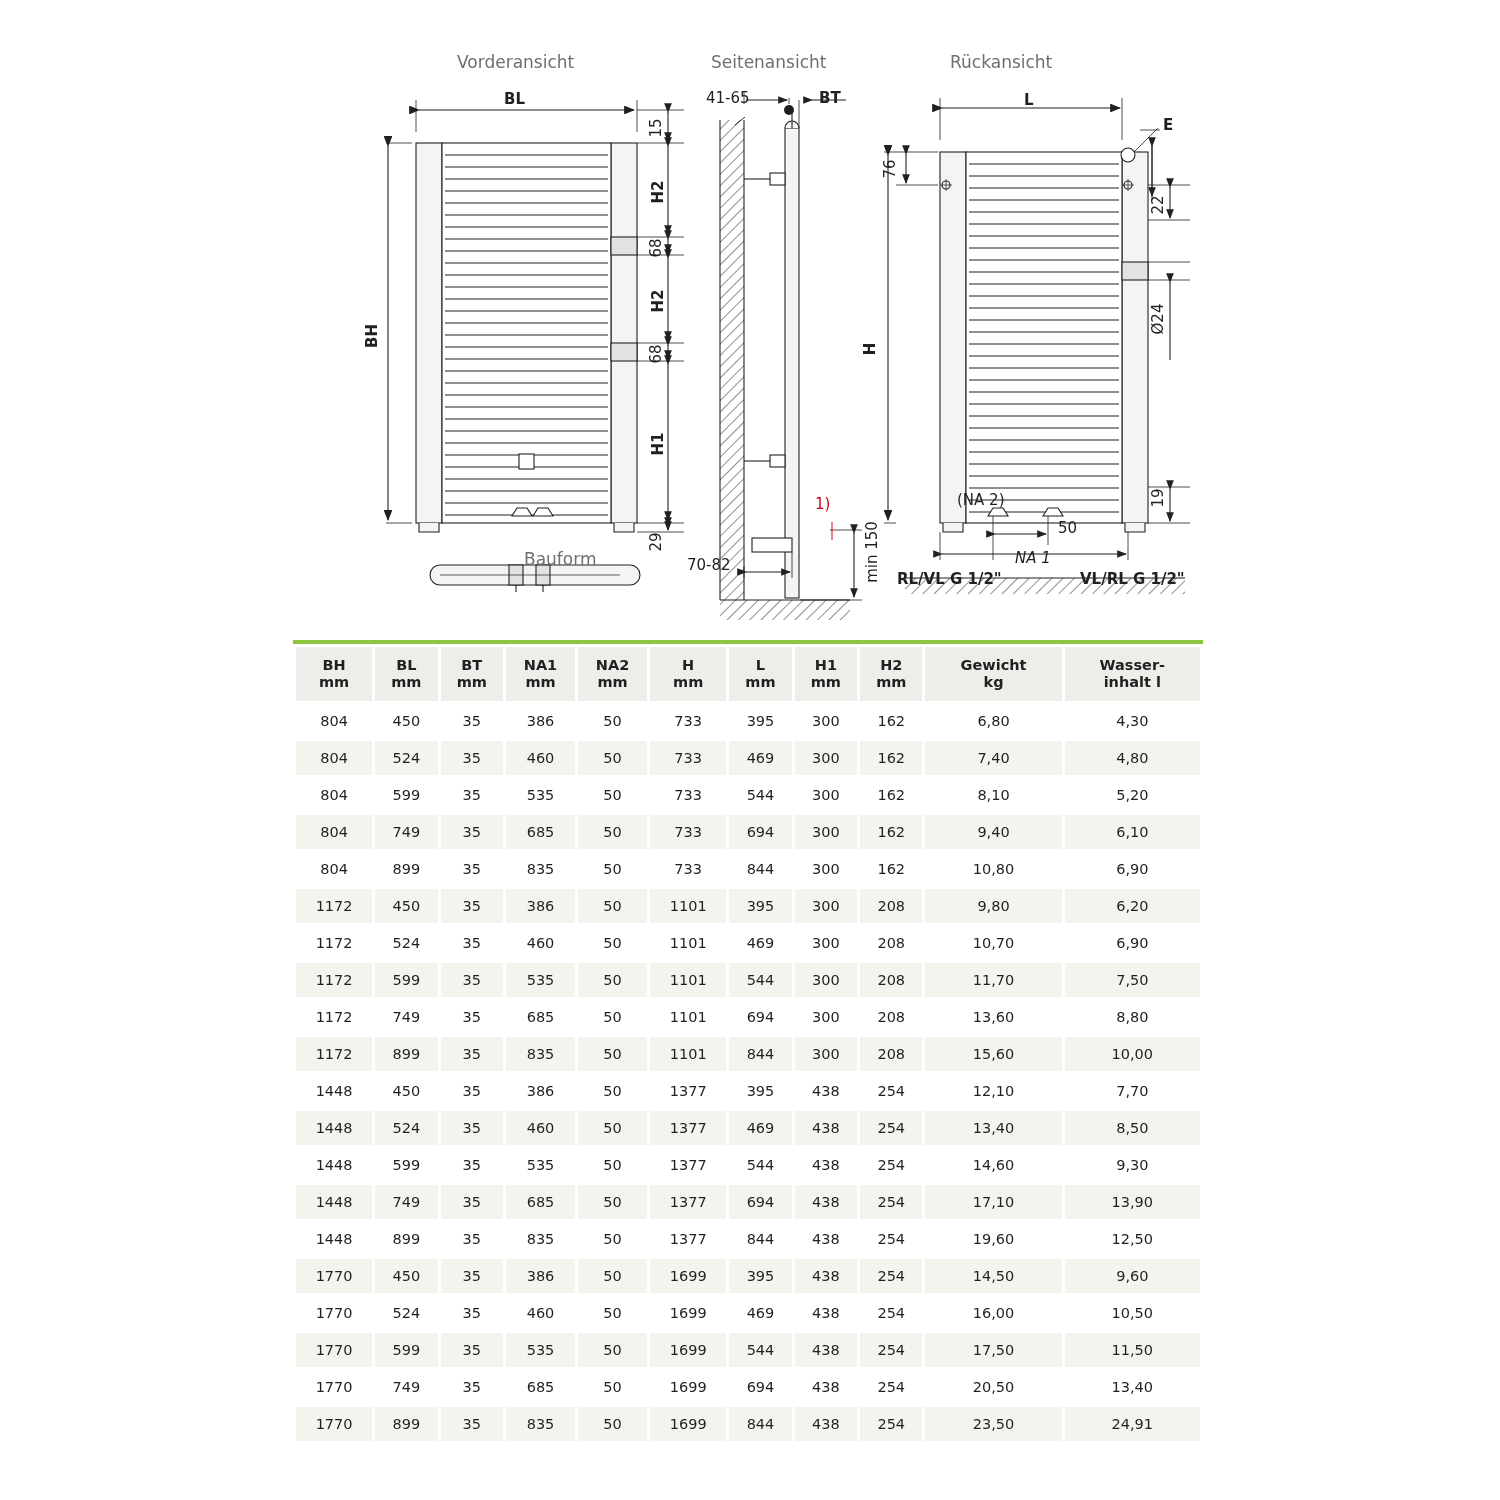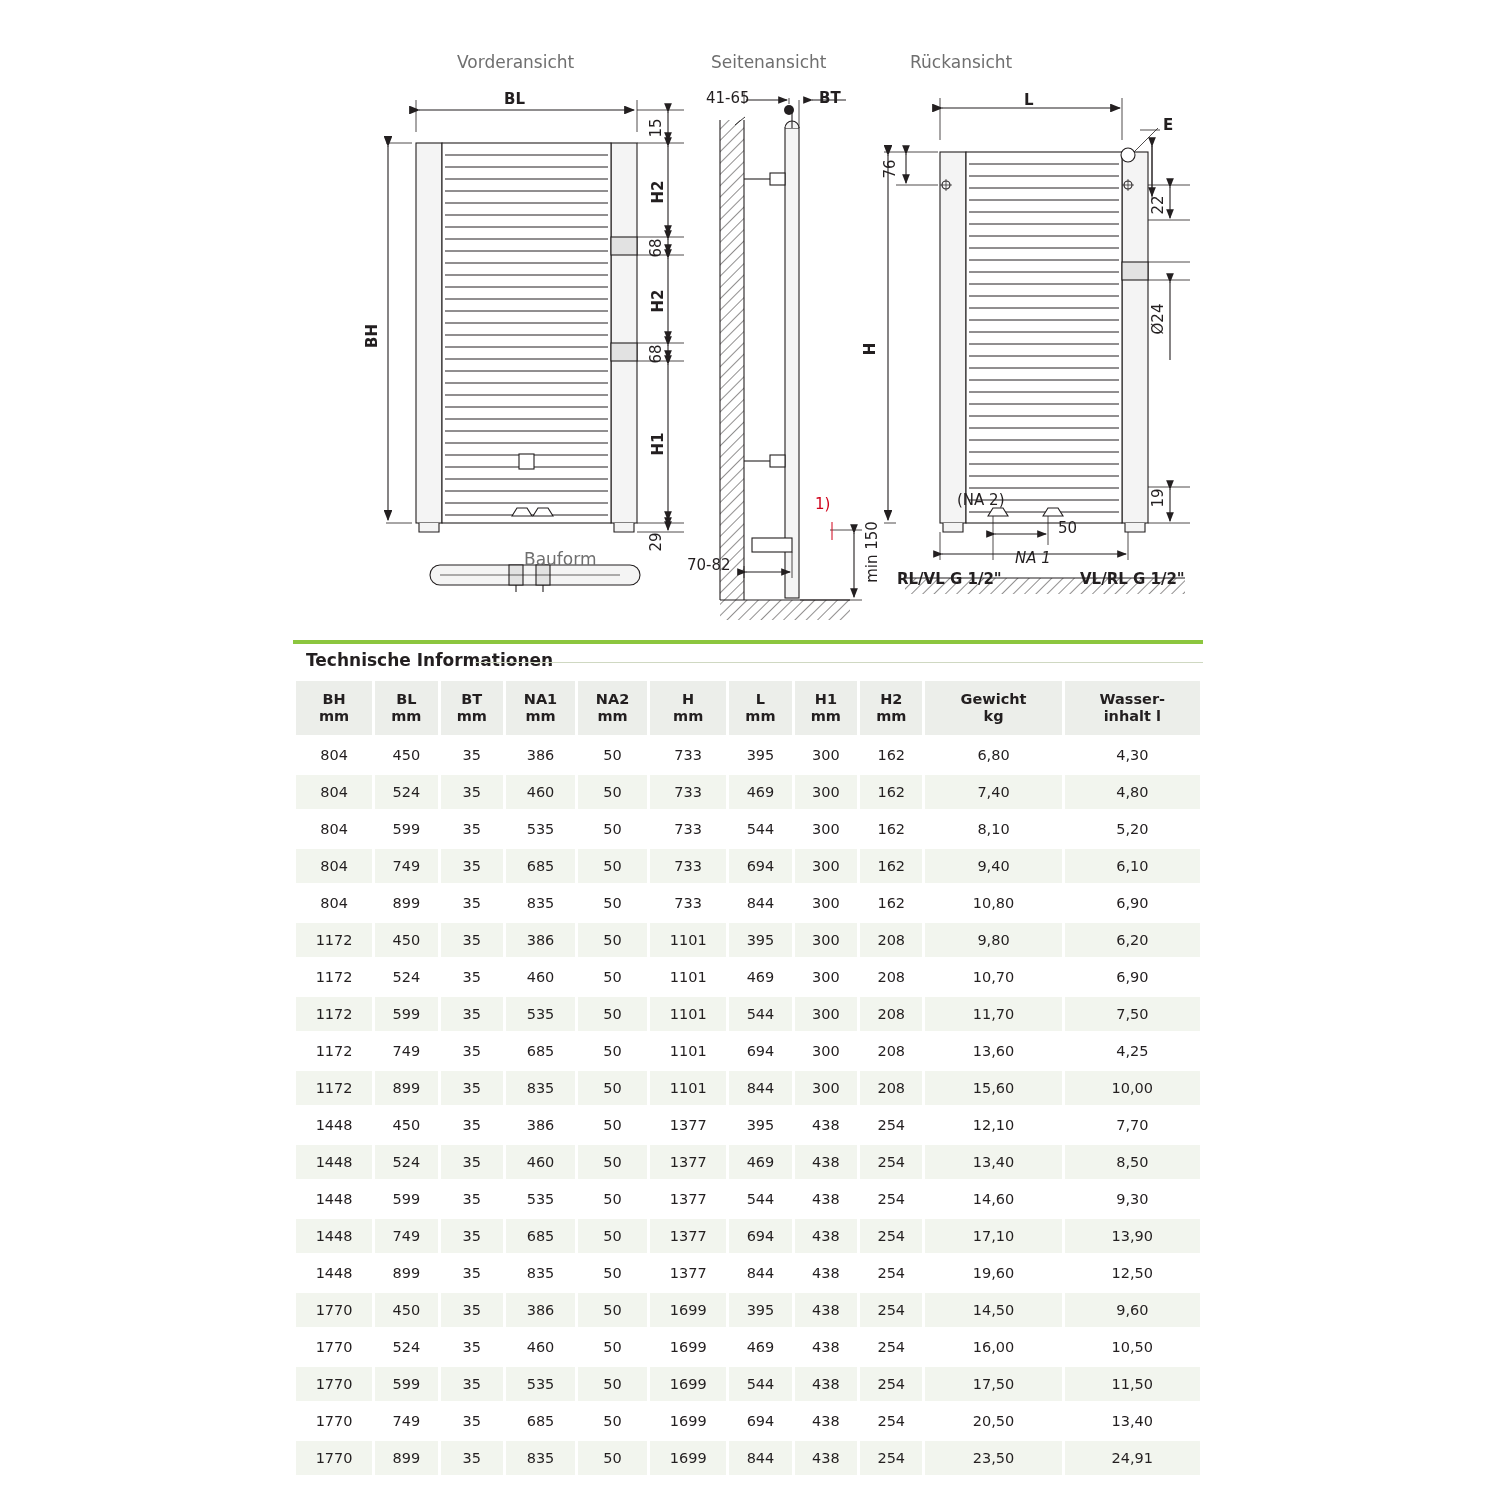--- a/index.html
+++ b/index.html
@@ -258,21 +258,21 @@
       <line x1="1048" y1="516" x2="1048" y2="545" stroke-width="0.8"></line>
       <line x1="940" y1="532" x2="940" y2="560" stroke-width="0.8"></line>
       <line x1="1128" y1="532" x2="1128" y2="560" stroke-width="0.8"></line>
       <line x1="995" y1="534" x2="1046" y2="534" marker-start="url(#arrS)" marker-end="url(#arrS)"></line>
       <line x1="942" y1="554" x2="1126" y2="554" marker-start="url(#arrS)" marker-end="url(#arrS)"></line>
     </g>
   </svg>
 
   <div class="view-title" style="left:457px;top:52px;">Vorderansicht</div>
   <div class="view-title" style="left:711px;top:52px;">Seitenansicht</div>
-  <div class="view-title" style="left:910px;top:52px;">Rückansicht</div>
+  <div class="view-title" style="left:950px;top:52px;">Rückansicht</div>
   <div class="view-title" style="left:524px;top:549px;">Bauform</div>
 
   <div class="lbl" style="left:504px;top:90px;font-weight:bold;">BL</div>
   <div class="lbl rot" style="left:360px;top:327px;font-weight:bold;">BH</div>
   <div class="lbl rot" style="left:646px;top:119px;">15</div>
   <div class="lbl rot" style="left:646px;top:183px;font-weight:bold;">H2</div>
   <div class="lbl rot" style="left:646px;top:239px;">68</div>
   <div class="lbl rot" style="left:646px;top:292px;font-weight:bold;">H2</div>
   <div class="lbl rot" style="left:646px;top:345px;">68</div>
   <div class="lbl rot" style="left:646px;top:435px;font-weight:bold;">H1</div>
@@ -292,24 +292,20 @@
   <div class="lbl rot" style="left:1143px;top:310px;">Ø24</div>
   <div class="lbl rot" style="left:1148px;top:489px;">19</div>
   <div class="lbl" style="left:957px;top:491px;">(NA 2)</div>
   <div class="lbl" style="left:1058px;top:519px;">50</div>
   <div class="lbl" style="left:1015px;top:549px;font-style:italic;">NA 1</div>
   <div class="lbl" style="left:897px;top:570px;font-weight:bold;">RL/VL G 1/2"</div>
   <div class="lbl" style="left:1080px;top:570px;font-weight:bold;">VL/RL G 1/2"</div>
 
   <div class="table-wrap">
     <div class="tbl-topline"></div>
-    <div class="tbl-title-row">
-      <div class="tbl-title">Technische Informationen</div>
-      <div class="tbl-title-rule"></div>
-    </div>
     <table>
       <thead>
         <tr id="thead-row">
             <th>
               <span class="hdr-unit">BH</span>
               <span class="hdr-unit">mm</span>
             </th>
             <th>
               <span class="hdr-unit">BL</span>
               <span class="hdr-unit">mm</span>
@@ -461,21 +457,21 @@
             <td>1172</td>
             <td>749</td>
             <td>35</td>
             <td>685</td>
             <td>50</td>
             <td>1101</td>
             <td>694</td>
             <td>300</td>
             <td>208</td>
             <td>13,60</td>
-            <td>4,25</td>
+            <td>8,80</td>
           </tr>
           <tr class="even">
             <td>1172</td>
             <td>899</td>
             <td>35</td>
             <td>835</td>
             <td>50</td>
             <td>1101</td>
             <td>844</td>
             <td>300</td>

